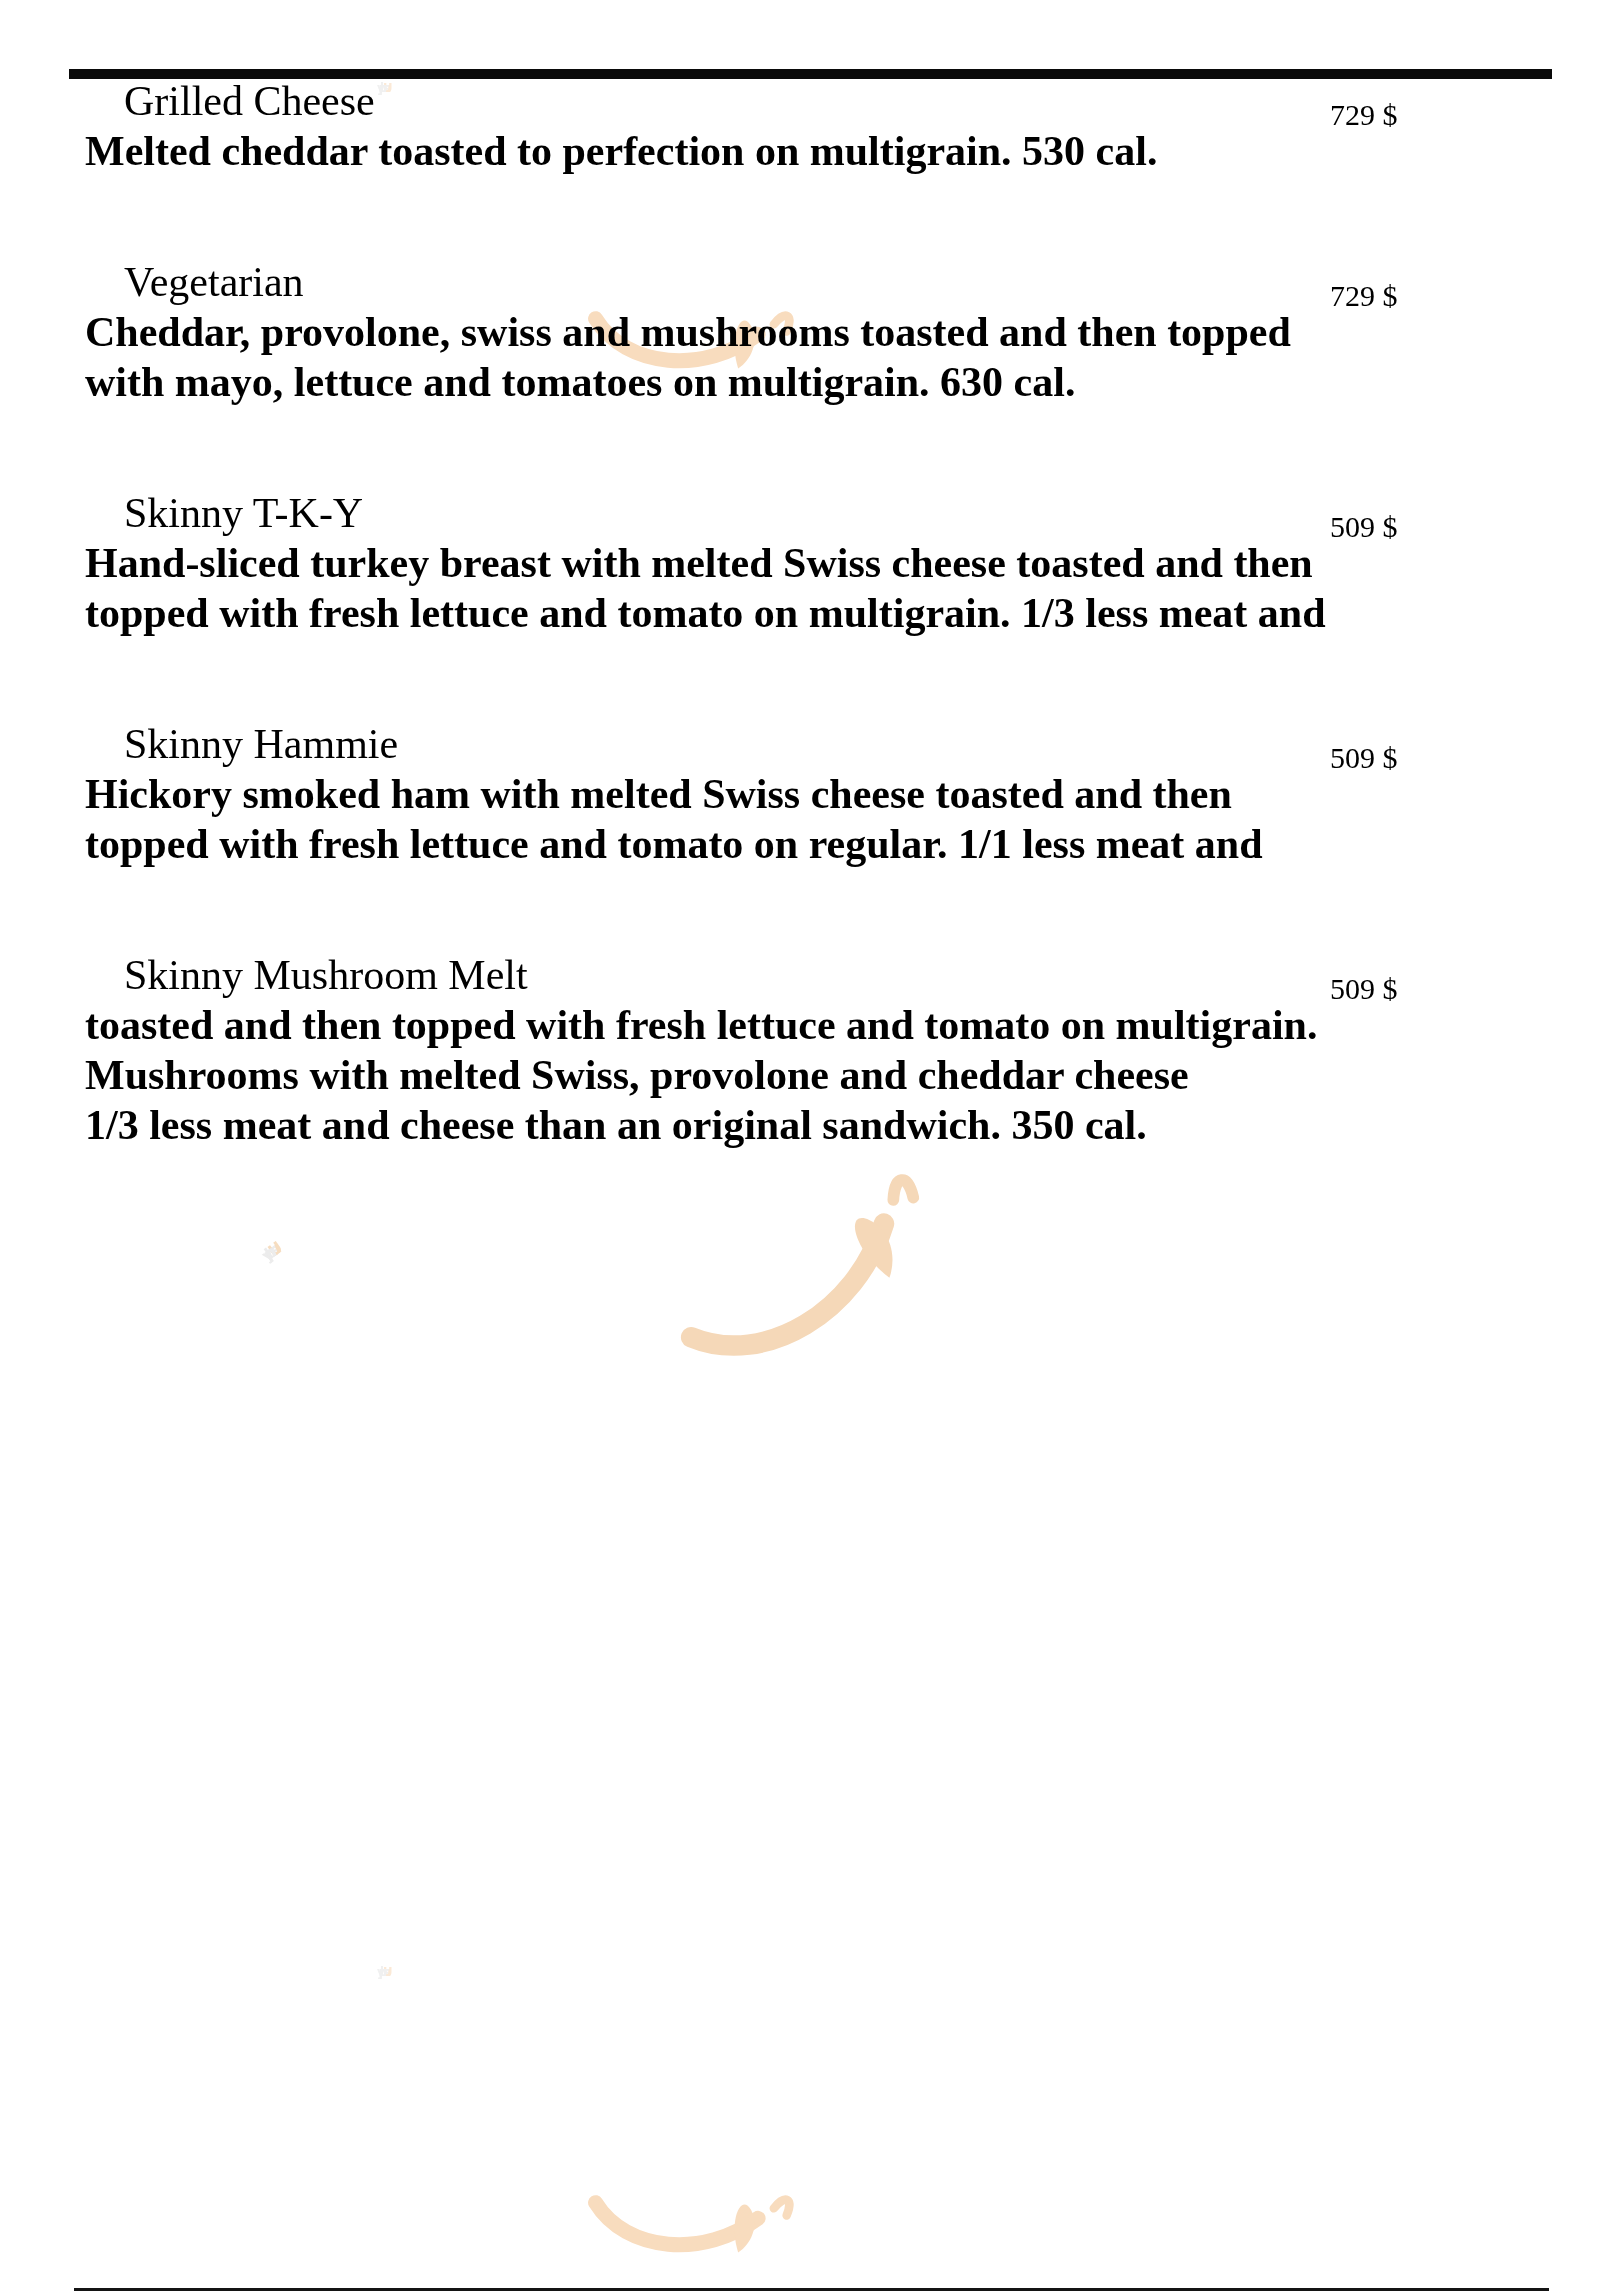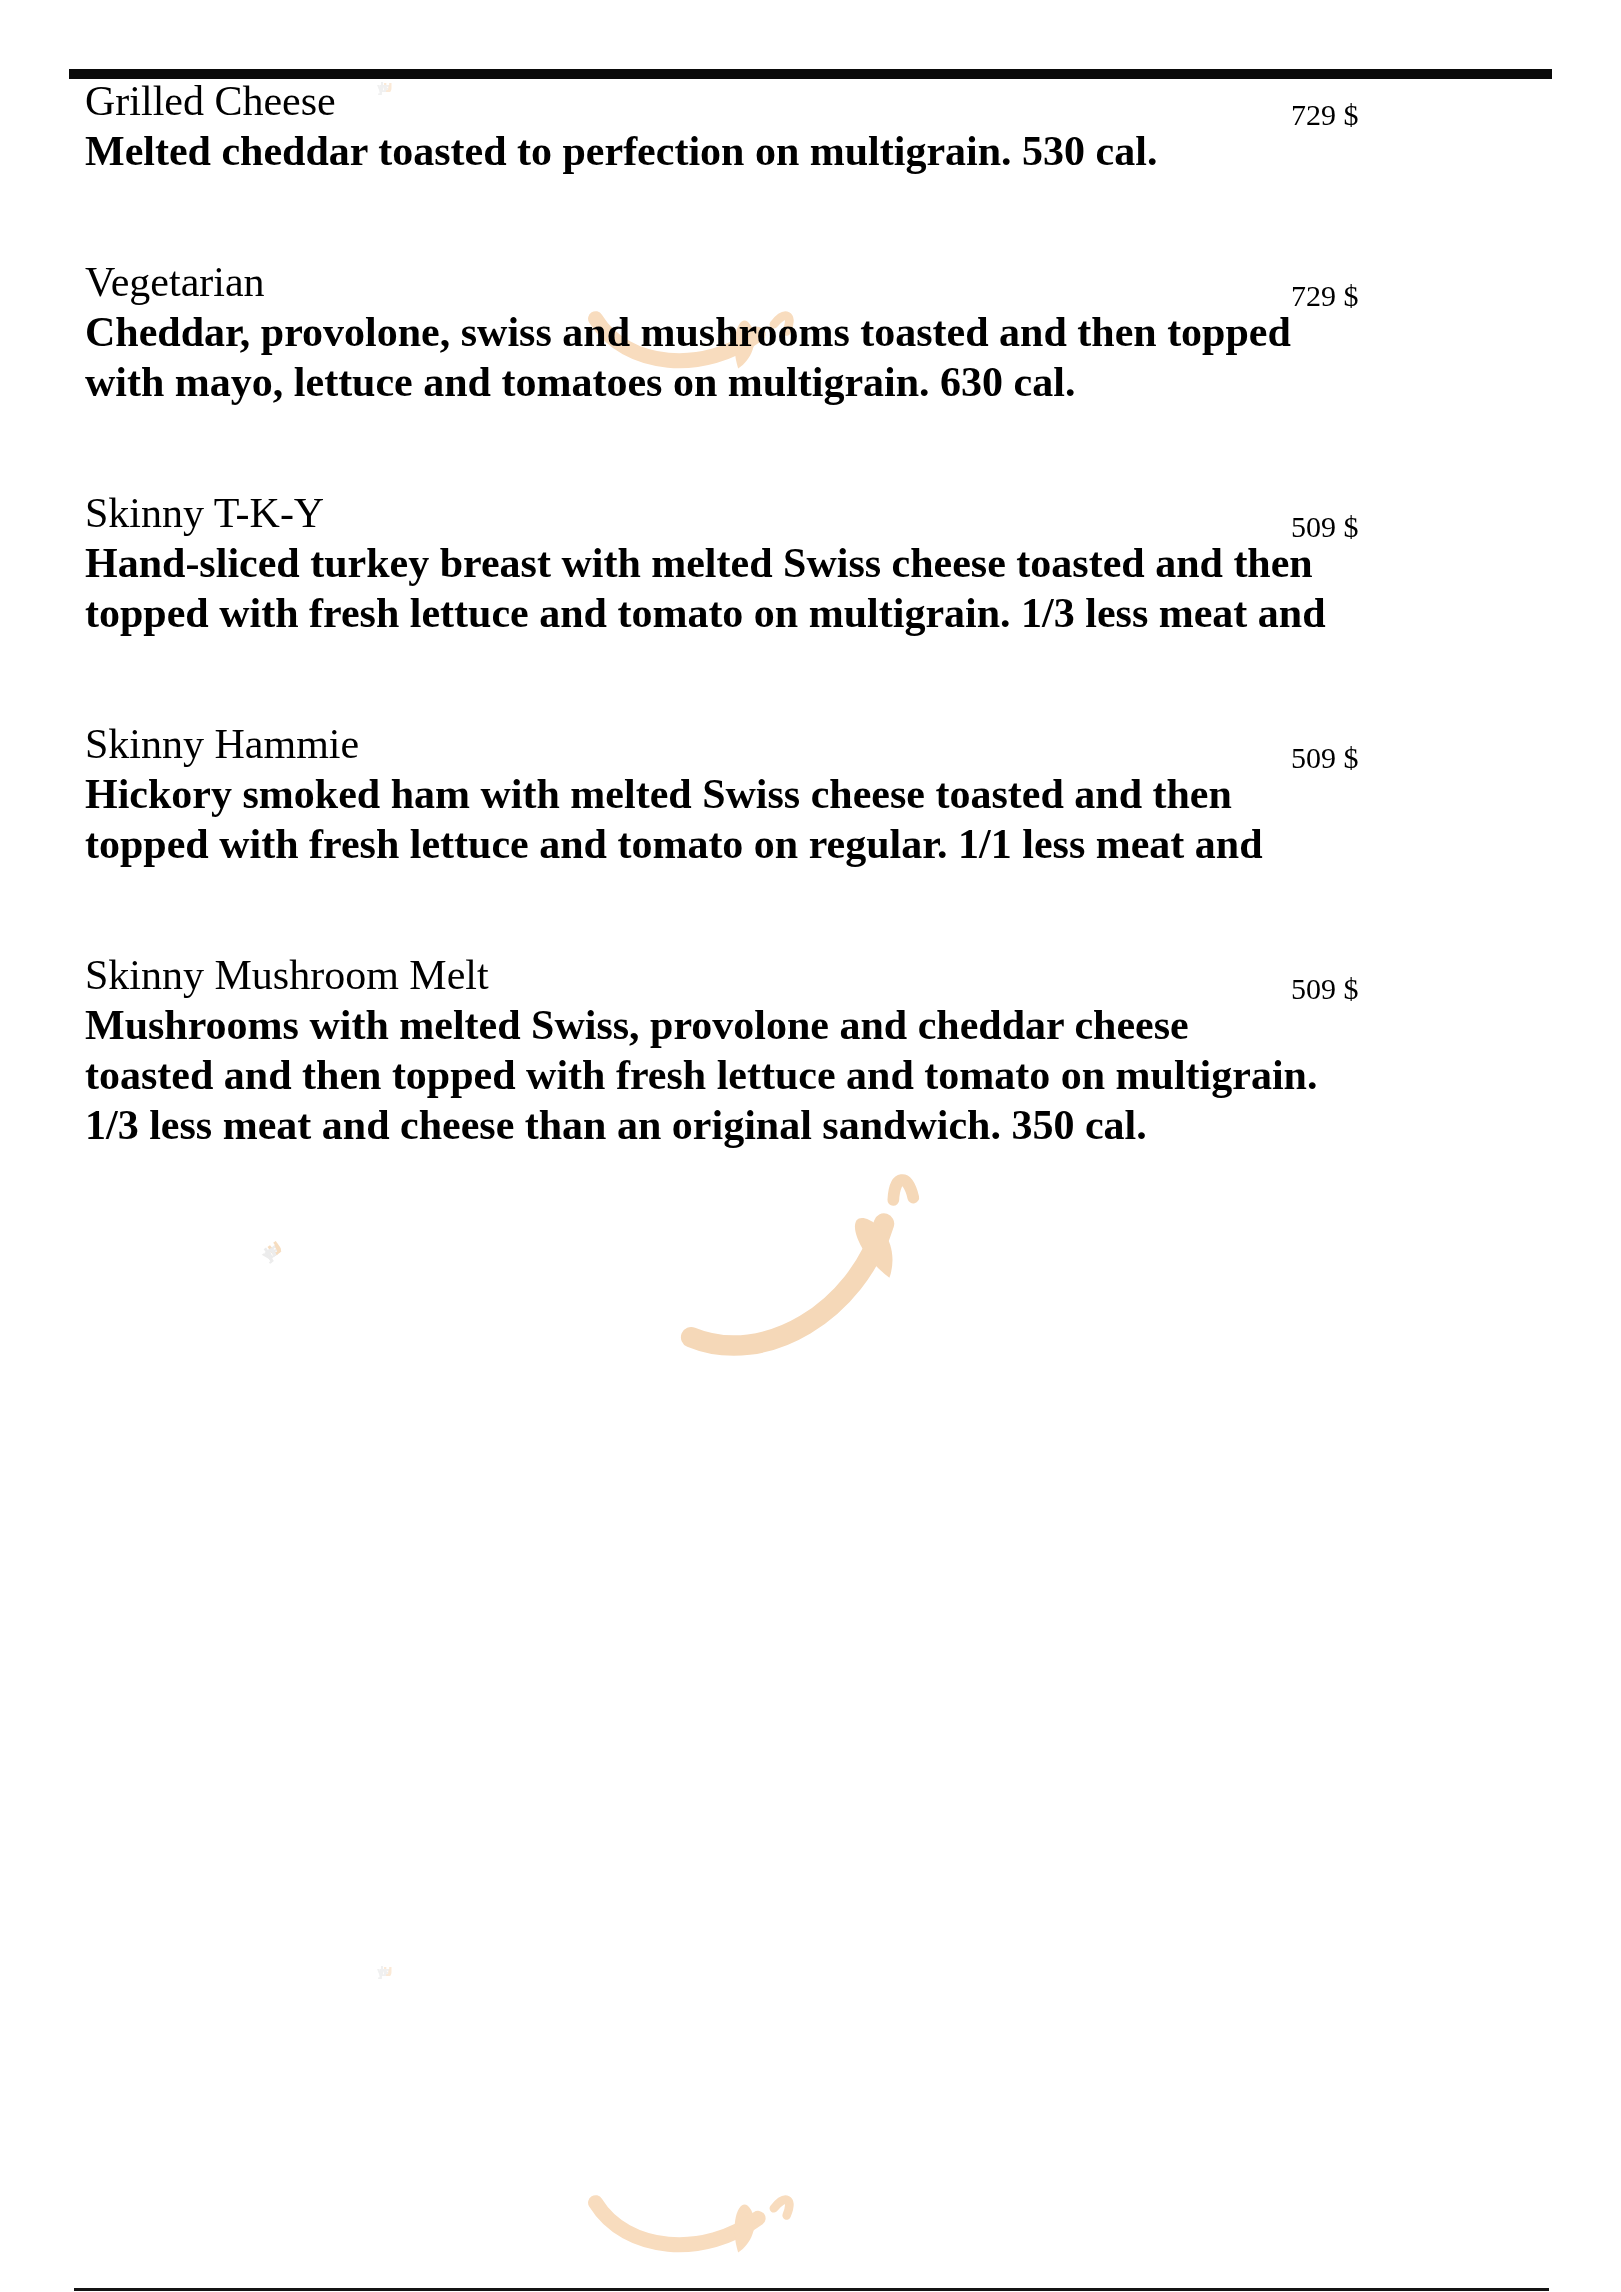--- a/index.html
+++ b/index.html
@@ -72,20 +72,21 @@
     left: 85px; top: 76px;
     width: 1470px;
   }
   .menu-item { margin-bottom: 81px; }
   .item-header {
     position: relative;
     height: 50px;
     line-height: 50px;
     font-size: 42px;
     white-space: nowrap;
+    margin-left: 39px;
   }
   .item-price {
     position: absolute;
     left: 1206px; top: 14px;
     line-height: 50px;
     font-size: 30px;
     white-space: nowrap;
   }
   .desc-line {
     height: 50px;
@@ -184,22 +185,22 @@
         </div>
         <div class="desc-line">Hickory smoked ham with melted Swiss cheese toasted and then</div>
         <div class="desc-line">topped with fresh lettuce and tomato on regular. 1/1 less meat and</div>
       </div>
 
       <div class="menu-item">
         <div class="item-header">
           <span class="item-name">Skinny Mushroom Melt</span>
           <span class="item-price">509 $</span>
         </div>
+        <div class="desc-line">toasted and then topped with fresh lettuce and tomato on multigrain.</div>
         <div class="desc-line">Mushrooms with melted Swiss, provolone and cheddar cheese</div>
-        <div class="desc-line">toasted and then topped with fresh lettuce and tomato on multigrain.</div>
         <div class="desc-line">1/3 less meat and cheese than an original sandwich. 350 cal.</div>
       </div>
 
     </div>
 
     <div class="bottom-rule"></div>
   </div>
 
 </div>
 

